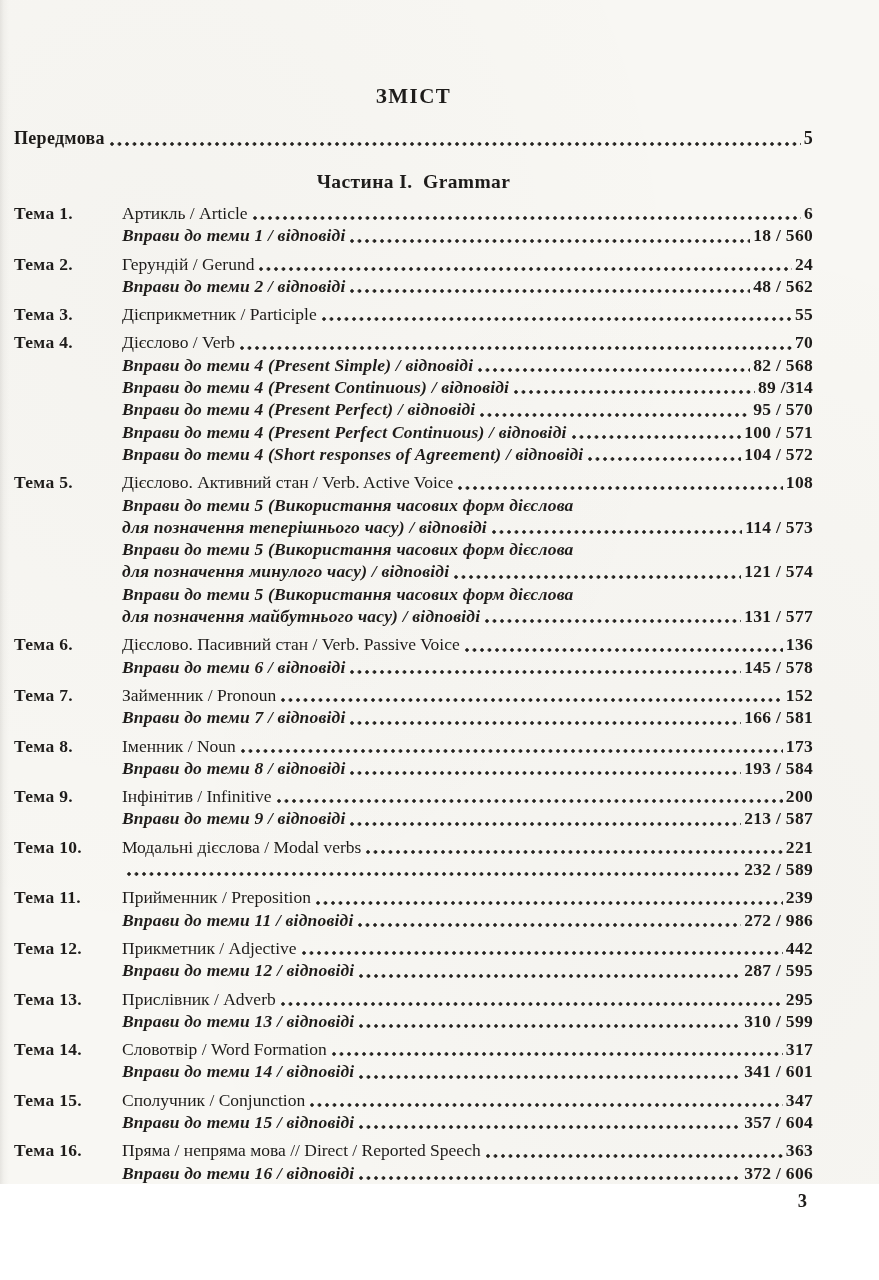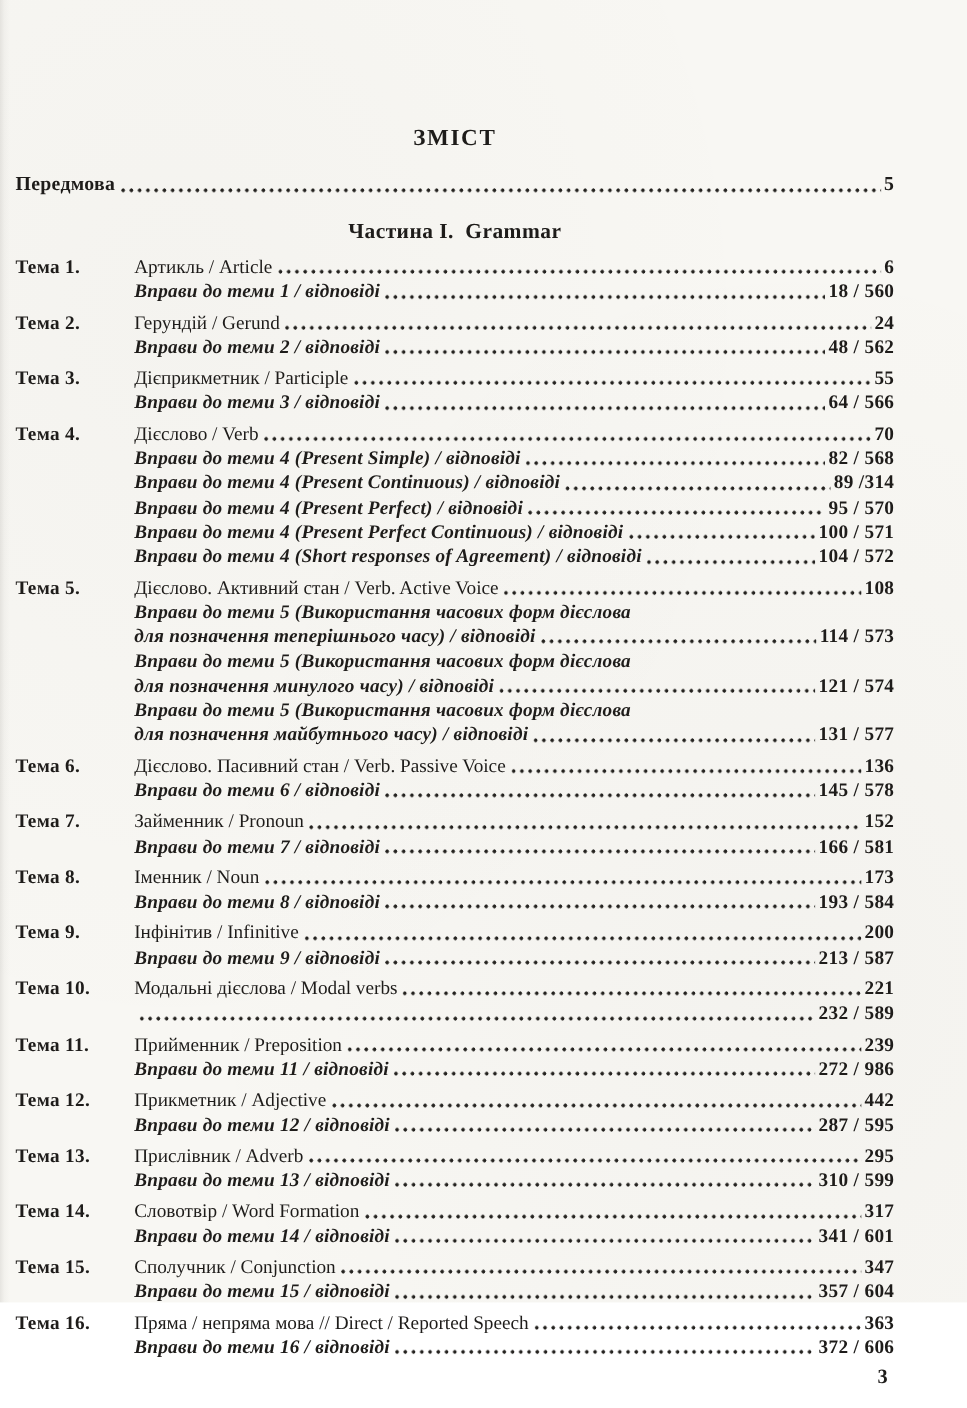--- a/index.html
+++ b/index.html
@@ -6,21 +6,21 @@
   body {
     width: 879px; height: 1280px;
     font-family: "Liberation Serif", "DejaVu Serif", serif;
     color: #1e1c1a;
     overflow: hidden;
   }
   .paper {
     position: relative;
     width: 879px; height: 1184px;
     box-sizing: border-box;
-    padding: 113px 66px 0 14px;
+    padding: 84px 66px 0 14px;
     background-color: #f8f7f3;
     background-image:
       linear-gradient(90deg, rgba(70,64,58,0.10) 0px, rgba(70,64,58,0.03) 4px, rgba(70,64,58,0.0) 9px),
       radial-gradient(ellipse at 18% 25%, rgba(60,55,50,0.02), rgba(0,0,0,0) 55%),
       radial-gradient(ellipse at 82% 75%, rgba(60,55,50,0.025), rgba(0,0,0,0) 55%);
   }
   h1.doc-title {
     margin: 0;
     text-align: center;
     font-size: 21px;
@@ -132,26 +132,20 @@
           <span class="pg">48 / 562</span>
         </div>
       </div>
       <div class="entry">
         <div class="line">
           <span class="label">Тема 3.</span>
           <span class="title">Дієприкметник / Participle</span>
           <span class="dots"></span>
           <span class="pg">55</span>
         </div>
-        <div class="line ex">
-          <span class="label"></span>
-          <span class="title">Вправи до теми 3 / відповіді</span>
-          <span class="dots"></span>
-          <span class="pg">64 / 566</span>
-        </div>
       </div>
       <div class="entry">
         <div class="line">
           <span class="label">Тема 4.</span>
           <span class="title">Дієслово / Verb</span>
           <span class="dots"></span>
           <span class="pg">70</span>
         </div>
         <div class="line ex">
           <span class="label"></span>

